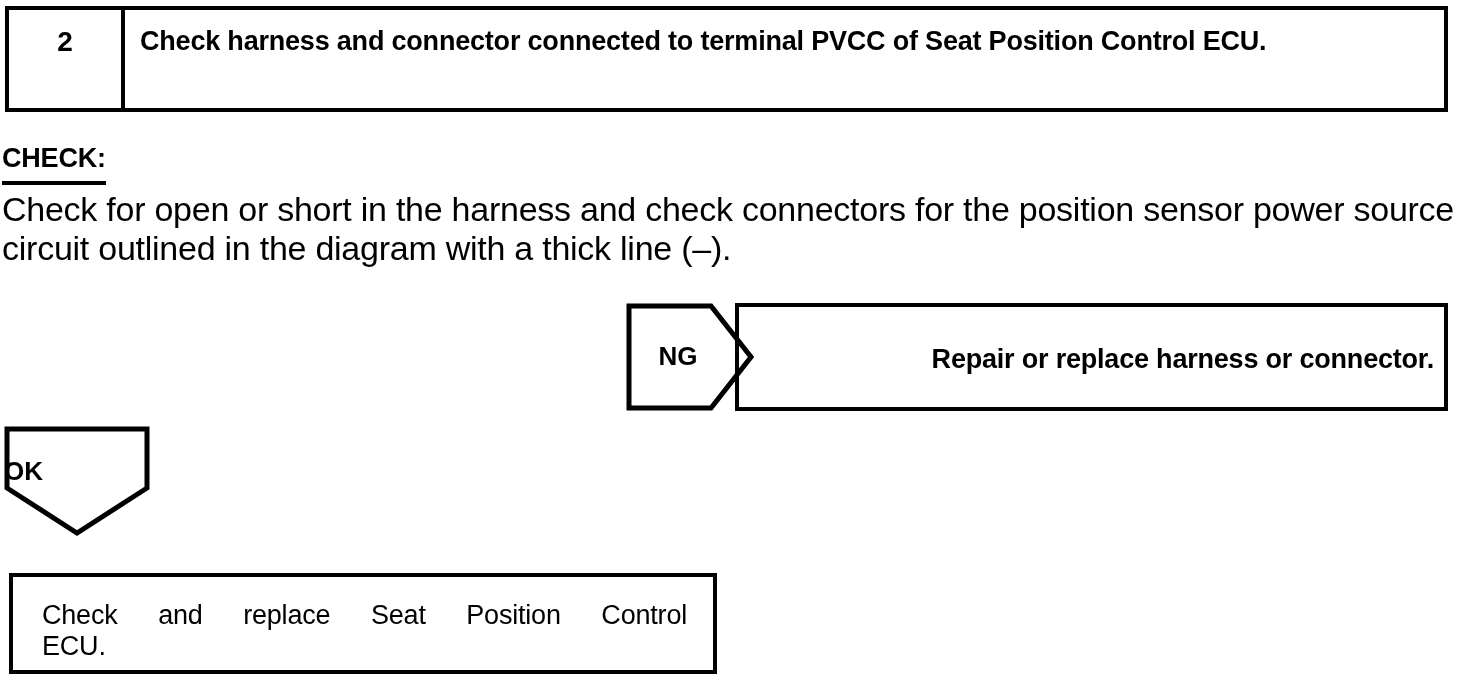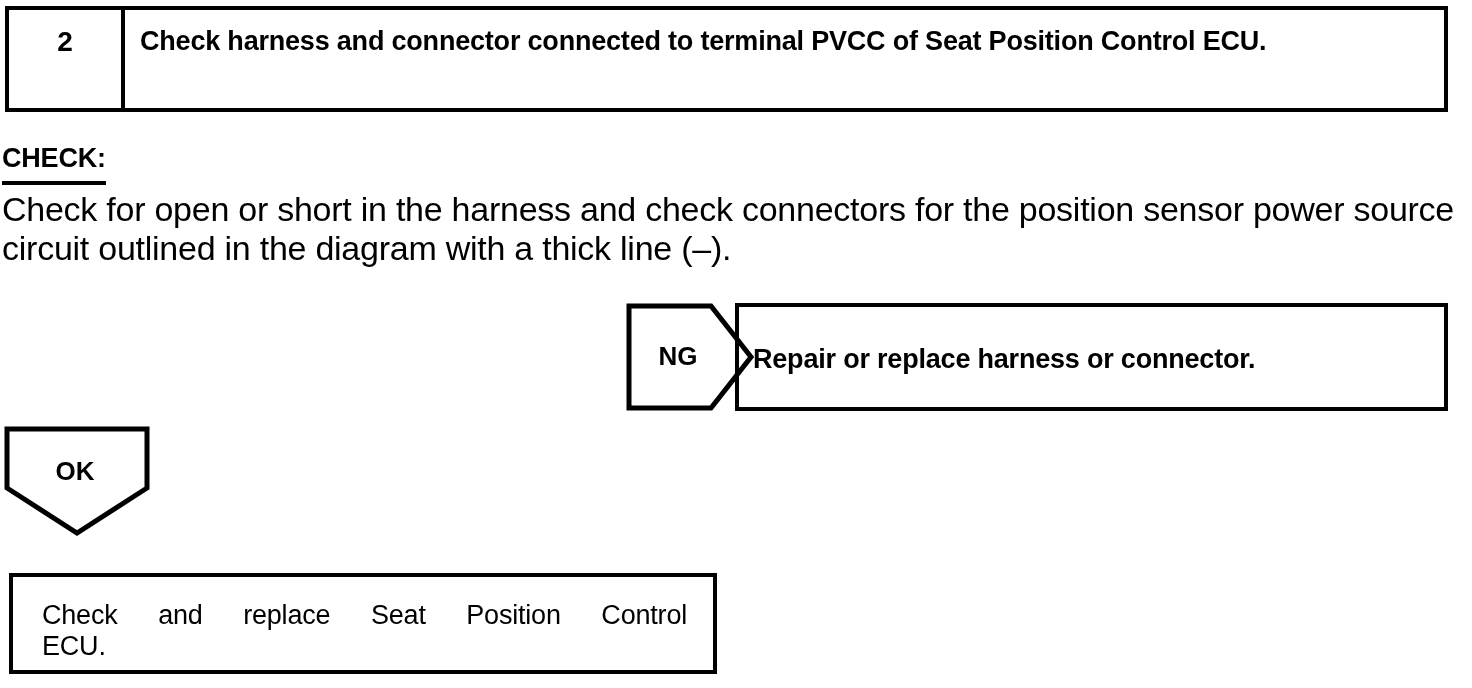--- a/index.html
+++ b/index.html
@@ -126,37 +126,38 @@
   }
   .repair-text {
     position: absolute;
     left: 14px;
     top: 36px;
     right: 10px;
     font-size: 27px;
     font-weight: bold;
     line-height: 32px;
     letter-spacing: -0.2px;
+    text-align: right;
   }
 
   
   .ok-pentagon {
     position: absolute;
     left: 4px;
     top: 426px;
     width: 146px;
     height: 110px;
   }
   .ok-pentagon svg { display: block; }
   .ok-label {
     position: absolute;
     left: 0;
     top: 32px;
     width: 142px;
-    text-align: center;
+    text-align: left;
     font-size: 26px;
     font-weight: bold;
     line-height: 1;
   }
 
   
   .result-box {
     position: absolute;
     left: 9px;
     top: 573px;

